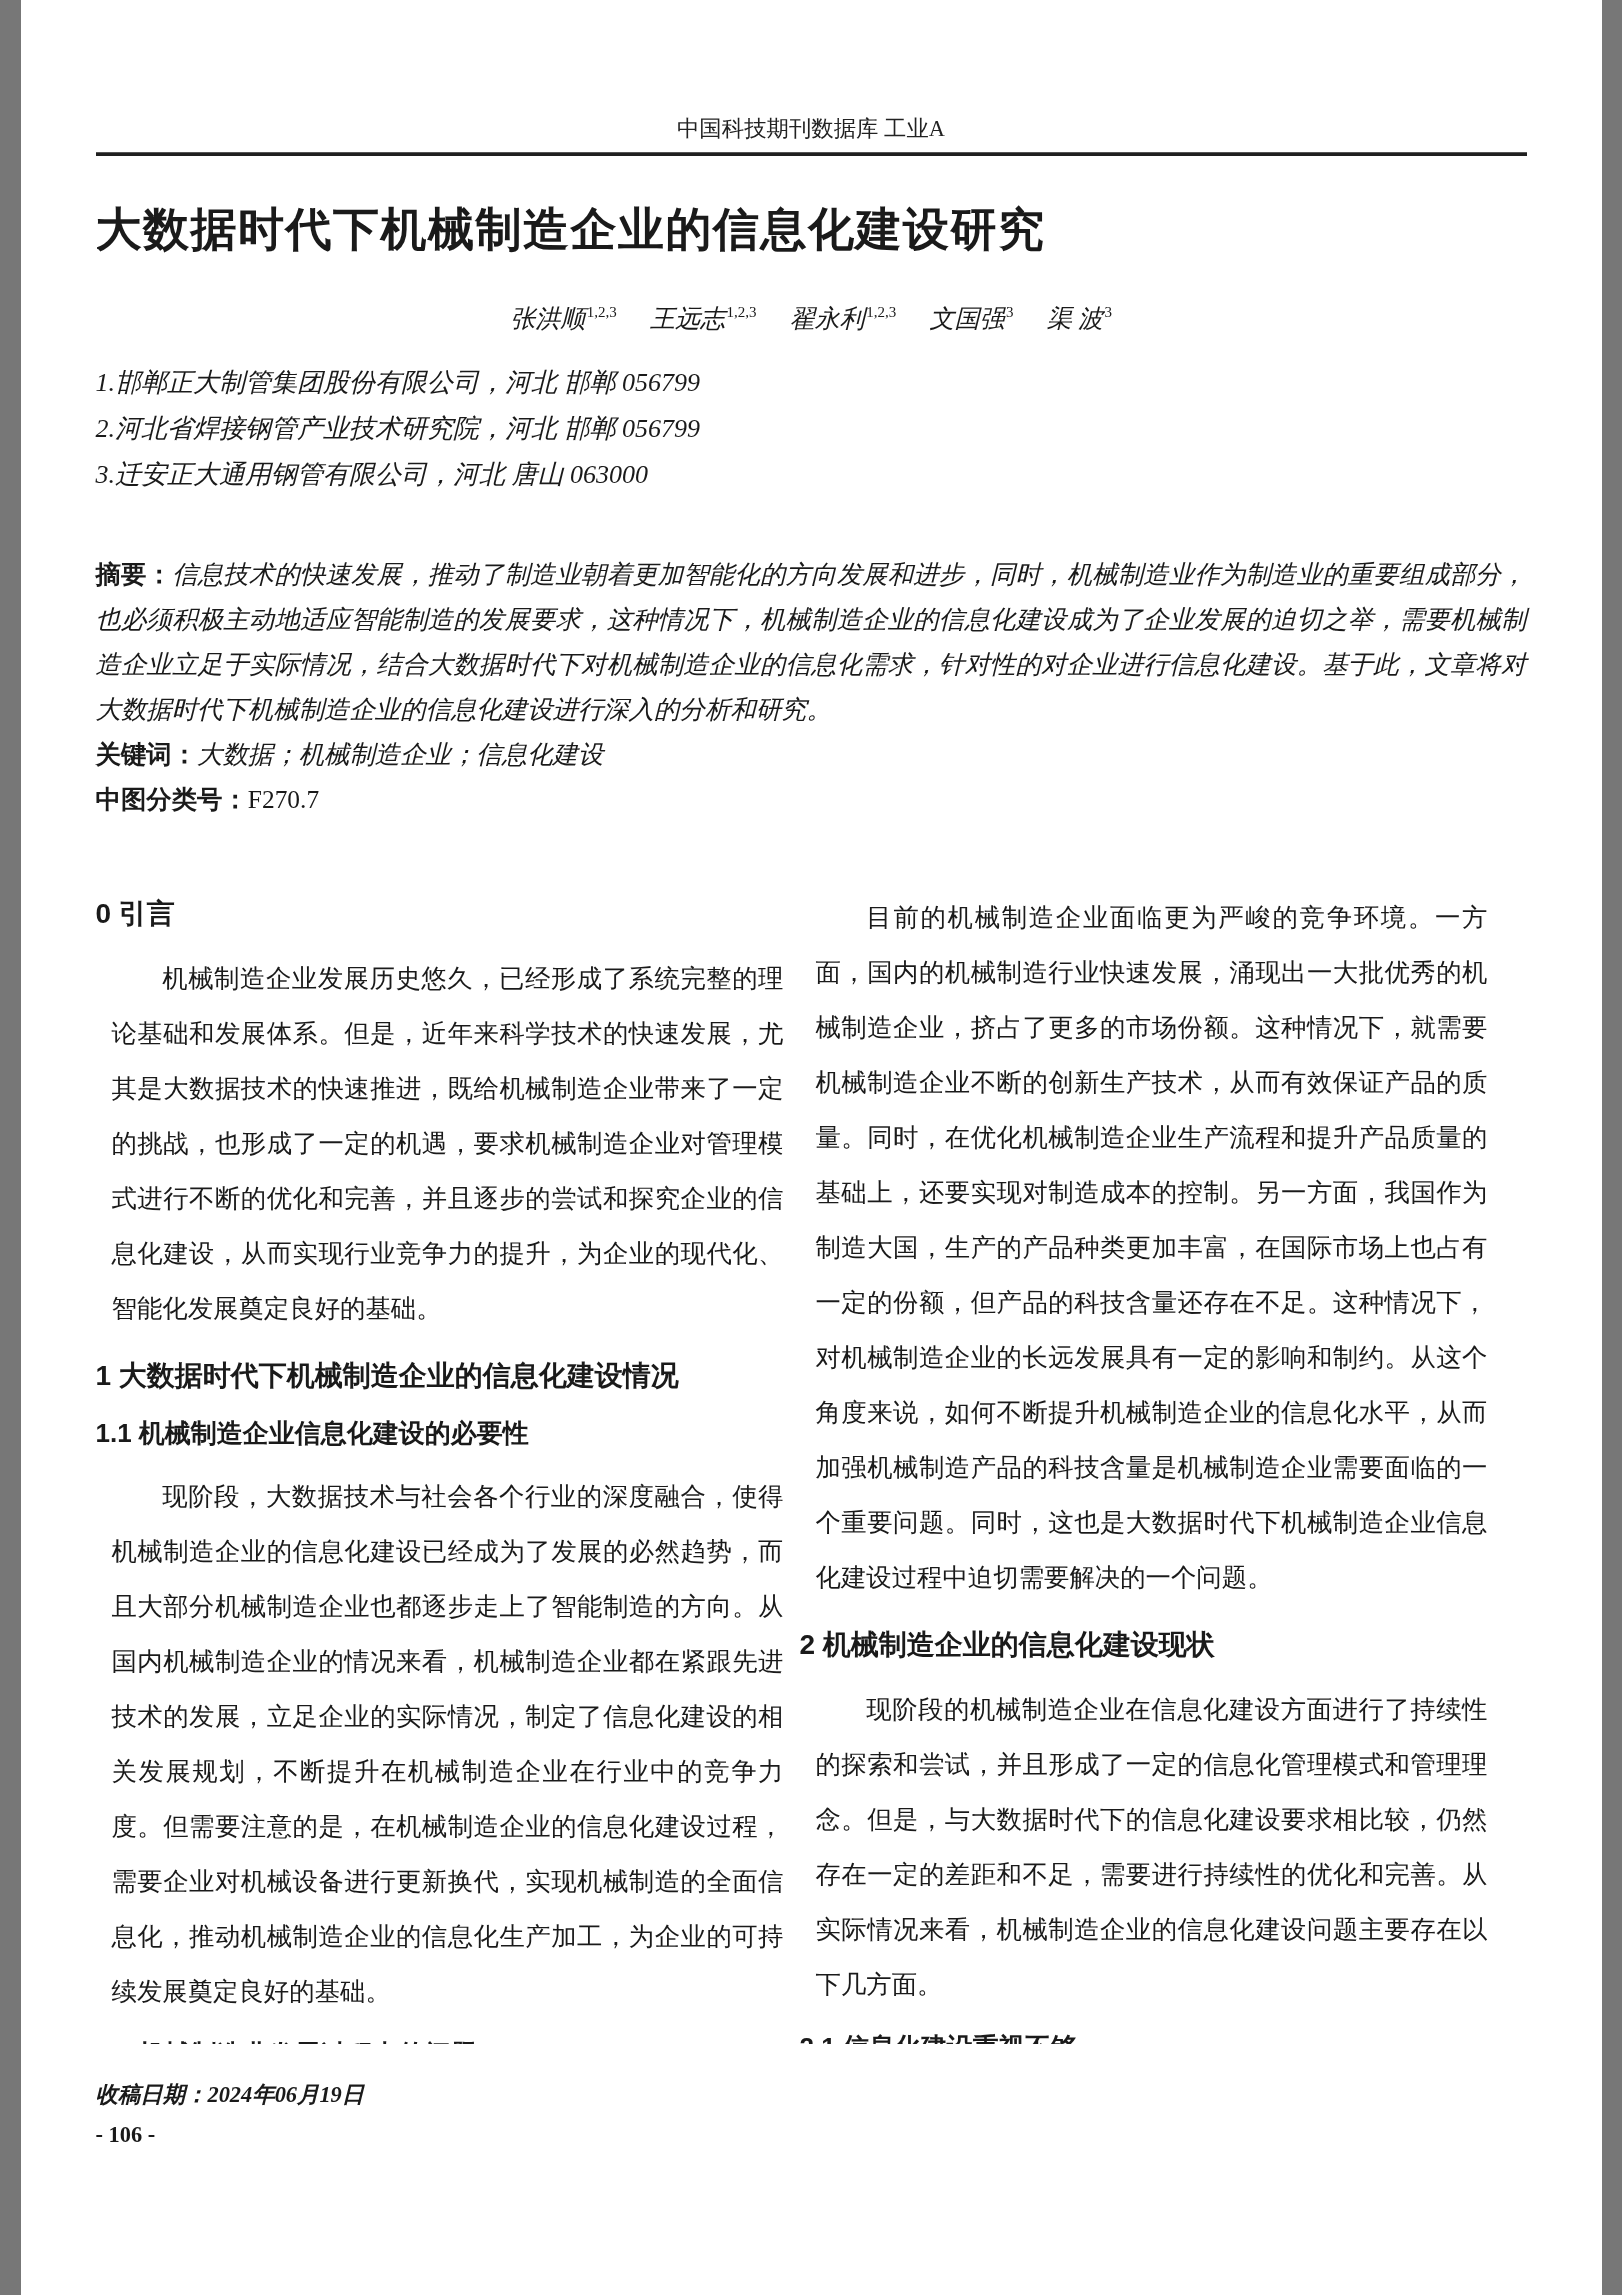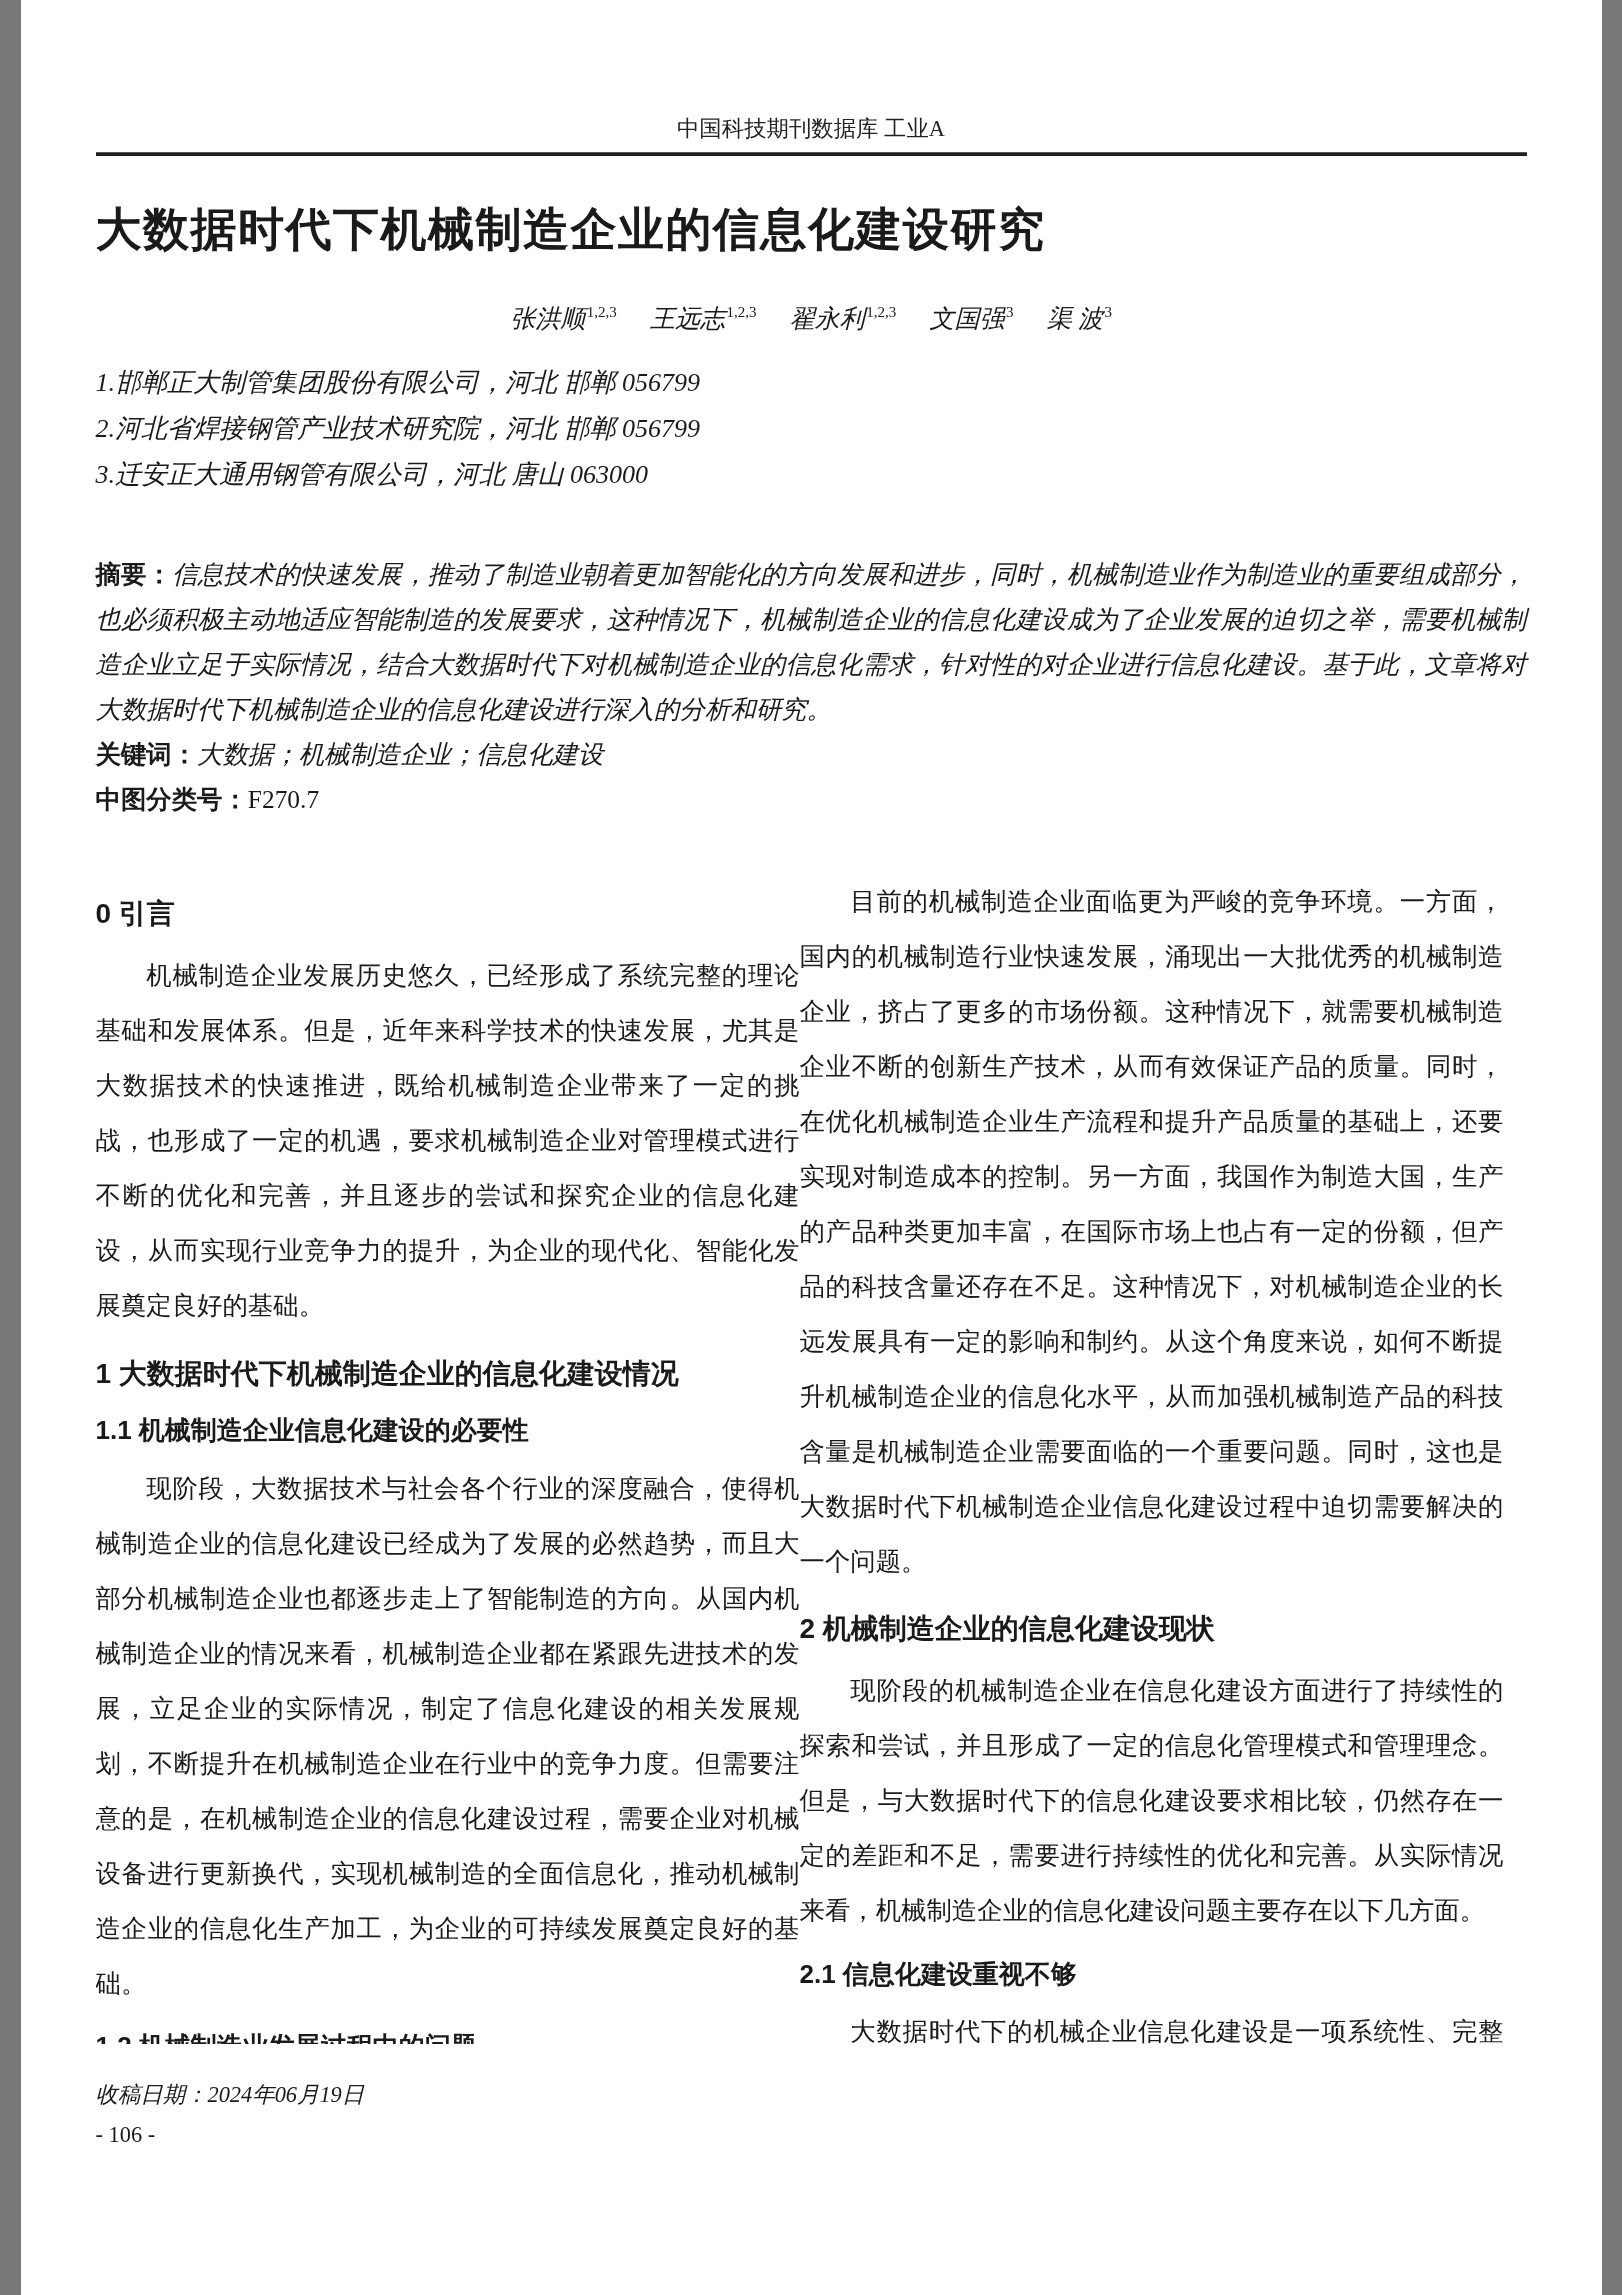--- a/index.html
+++ b/index.html
@@ -71,21 +71,21 @@
   }
   .clc-value{font-family:"Liberation Serif", serif;font-style:normal;}
   .columns{
     margin-top:52px;
     display:flex;
     height:1170px;
     overflow:hidden;
   }
   .col{width:704px;}
   .col p{
-    margin:0;
+    margin:16px;
     text-indent:2em;
     text-align:justify;
     font-size:25.4px;
     line-height:55px;
   }
   .col .h1{
     margin:19.4px 0 13.5px 0;
     font-size:28px;
     line-height:42px;
     font-weight:bold;
@@ -95,20 +95,21 @@
     margin:16.4px 0 10.5px 0;
     font-size:26px;
     line-height:39px;
     font-weight:bold;
     font-family:"Liberation Sans", sans-serif;
   }
   .footer{
     position:absolute;
     left:75px;right:75px;
     top:2077px;
+    font-weight:bold;
   }
   .footer .fline{
     font-size:22.4px;
     line-height:36px;
     font-style:italic;
   }
   .footer .flabel{font-style:italic;}
   .pagenum{
     margin-top:4.5px;
     font-size:22.4px;

